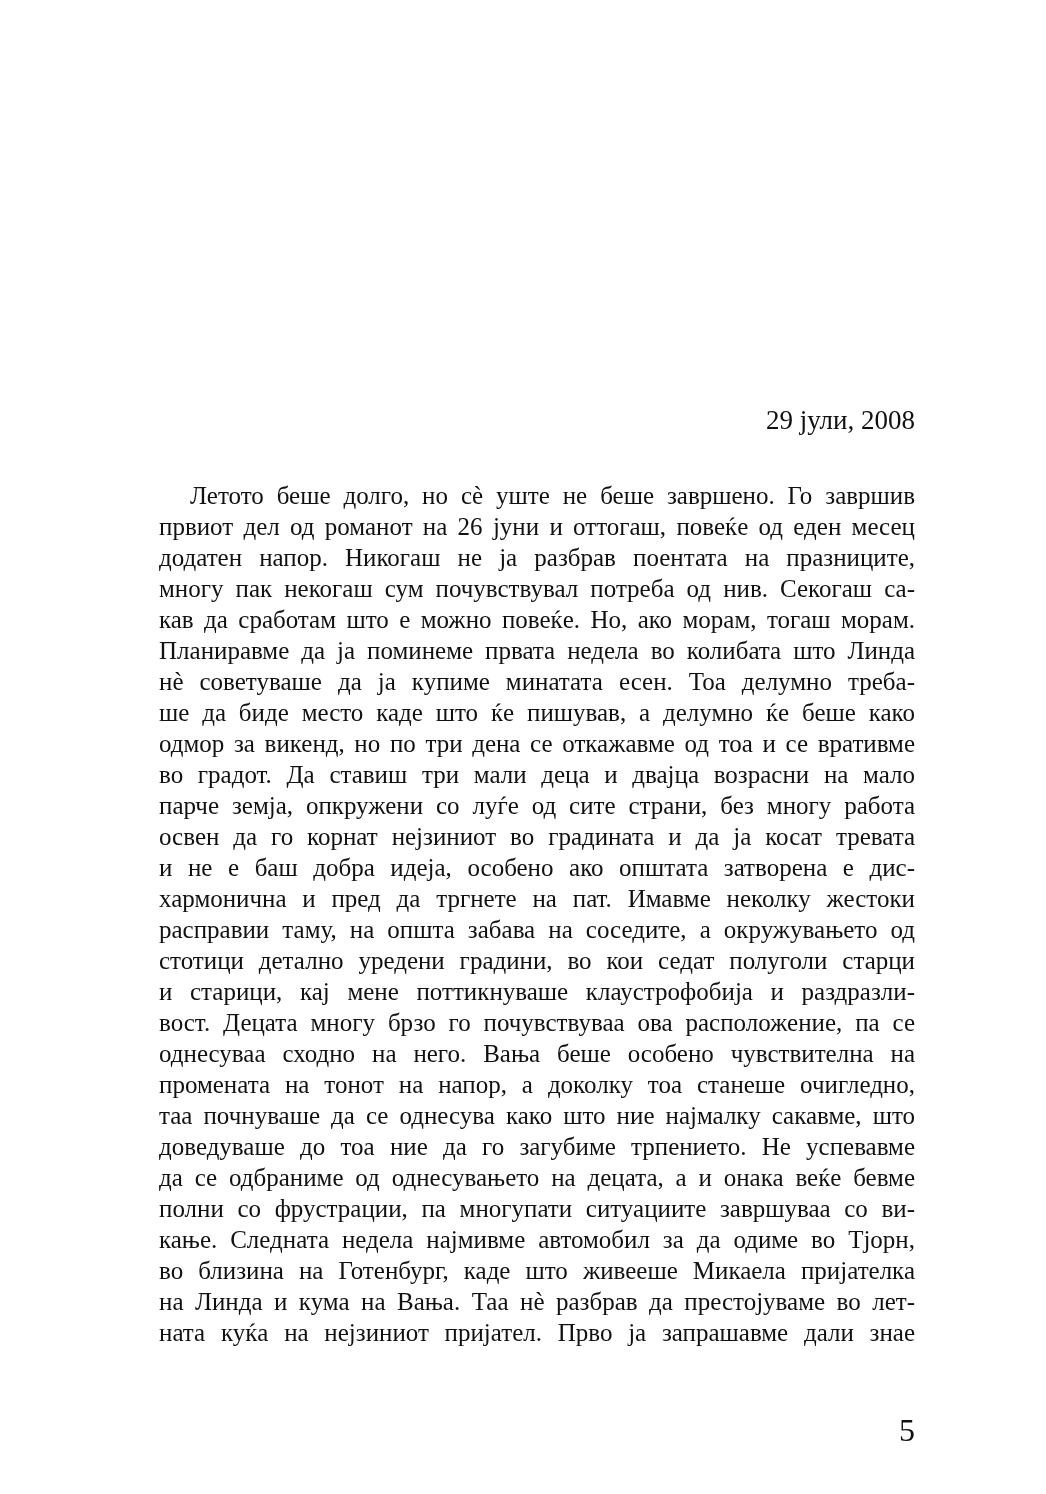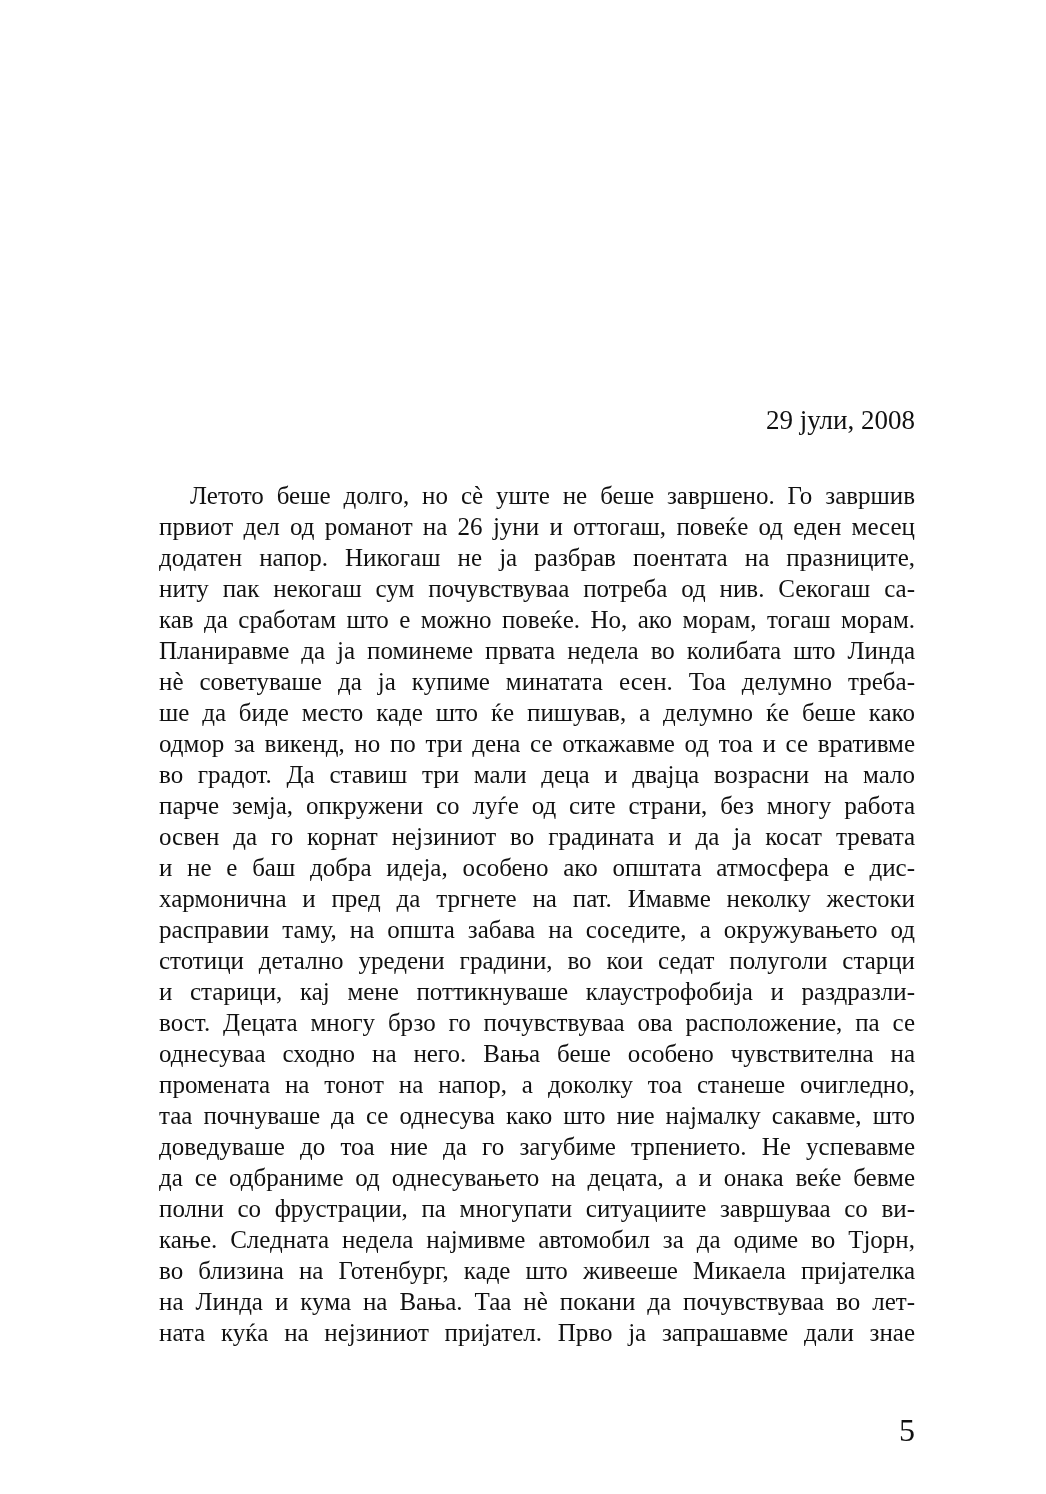--- a/index.html
+++ b/index.html
@@ -54,41 +54,41 @@
 </head>
 <body>
 
 <div class="sheet">
   <div class="date">29 јули, 2008</div>
 
   <div class="paragraph">
       <div class="line indent">Летото беше долго, но сѐ уште не беше завршено. Го завршив</div>
       <div class="line">првиот дел од романот на 26 јуни и оттогаш, повеќе од еден месец</div>
       <div class="line">додатен напор. Никогаш не ја разбрав поентата на празниците,</div>
-      <div class="line">ниту пак некогаш сум почувствуваа потреба од нив. Секогаш са-</div>
+      <div class="line">многу пак некогаш сум почувствувал потреба од нив. Секогаш са-</div>
       <div class="line">кав да сработам што е можно повеќе. Но, ако морам, тогаш морам.</div>
       <div class="line">Планиравме да ја поминеме првата недела во колибата што Линда</div>
       <div class="line">нѐ советуваше да ја купиме минатата есен. Тоа делумно треба-</div>
       <div class="line">ше да биде место каде што ќе пишував, а делумно ќе беше како</div>
       <div class="line">одмор за викенд, но по три дена се откажавме од тоа и се вративме</div>
       <div class="line">во градот. Да ставиш три мали деца и двајца возрасни на мало</div>
       <div class="line">парче земја, опкружени со луѓе од сите страни, без многу работа</div>
       <div class="line">освен да го корнат нејзиниот во градината и да ја косат тревата</div>
-      <div class="line">и не е баш добра идеја, особено ако општата атмосфера е дис-</div>
+      <div class="line">и не е баш добра идеја, особено ако општата затворена е дис-</div>
       <div class="line">хармонична и пред да тргнете на пат. Имавме неколку жестоки</div>
       <div class="line">расправии таму, на општа забава на соседите, а окружувањето од</div>
       <div class="line">стотици детално уредени градини, во кои седат полуголи старци</div>
       <div class="line">и старици, кај мене поттикнуваше клаустрофобија и раздразли-</div>
       <div class="line">вост. Децата многу брзо го почувствуваа ова расположение, па се</div>
       <div class="line">однесуваа сходно на него. Вања беше особено чувствителна на</div>
       <div class="line">промената на тонот на напор, а доколку тоа станеше очигледно,</div>
       <div class="line">таа почнуваше да се однесува како што ние најмалку сакавме, што</div>
       <div class="line">доведуваше до тоа ние да го загубиме трпението. Не успевавме</div>
       <div class="line">да се одбраниме од однесувањето на децата, а и онака веќе бевме</div>
       <div class="line">полни со фрустрации, па многупати ситуациите завршуваа со ви-</div>
       <div class="line">кање. Следната недела најмивме автомобил за да одиме во Тјорн,</div>
       <div class="line">во близина на Готенбург, каде што живееше Микаела пријателка</div>
-      <div class="line">на Линда и кума на Вања. Таа нѐ покани да почувствуваа во лет-</div>
+      <div class="line">на Линда и кума на Вања. Таа нѐ разбрав да престојуваме во лет-</div>
       <div class="line">ната куќа на нејзиниот пријател. Прво ја запрашавме дали знае</div>
     </div>
 
   <div class="page-number">5</div>
 </div>
 
 </body></html>

